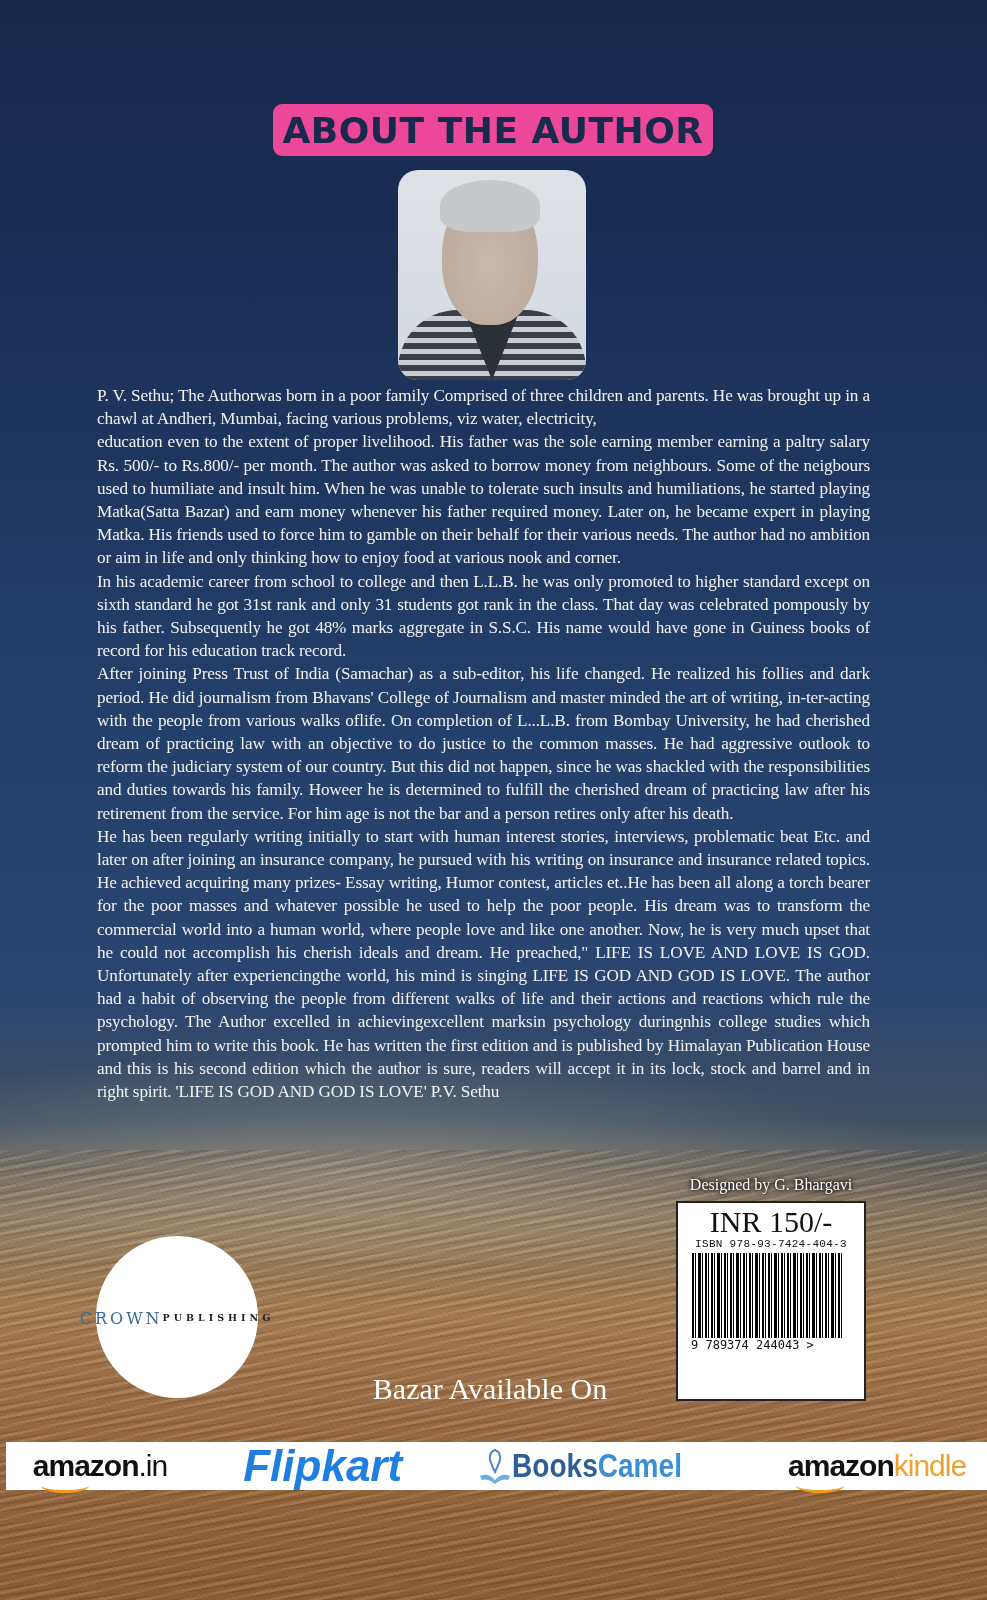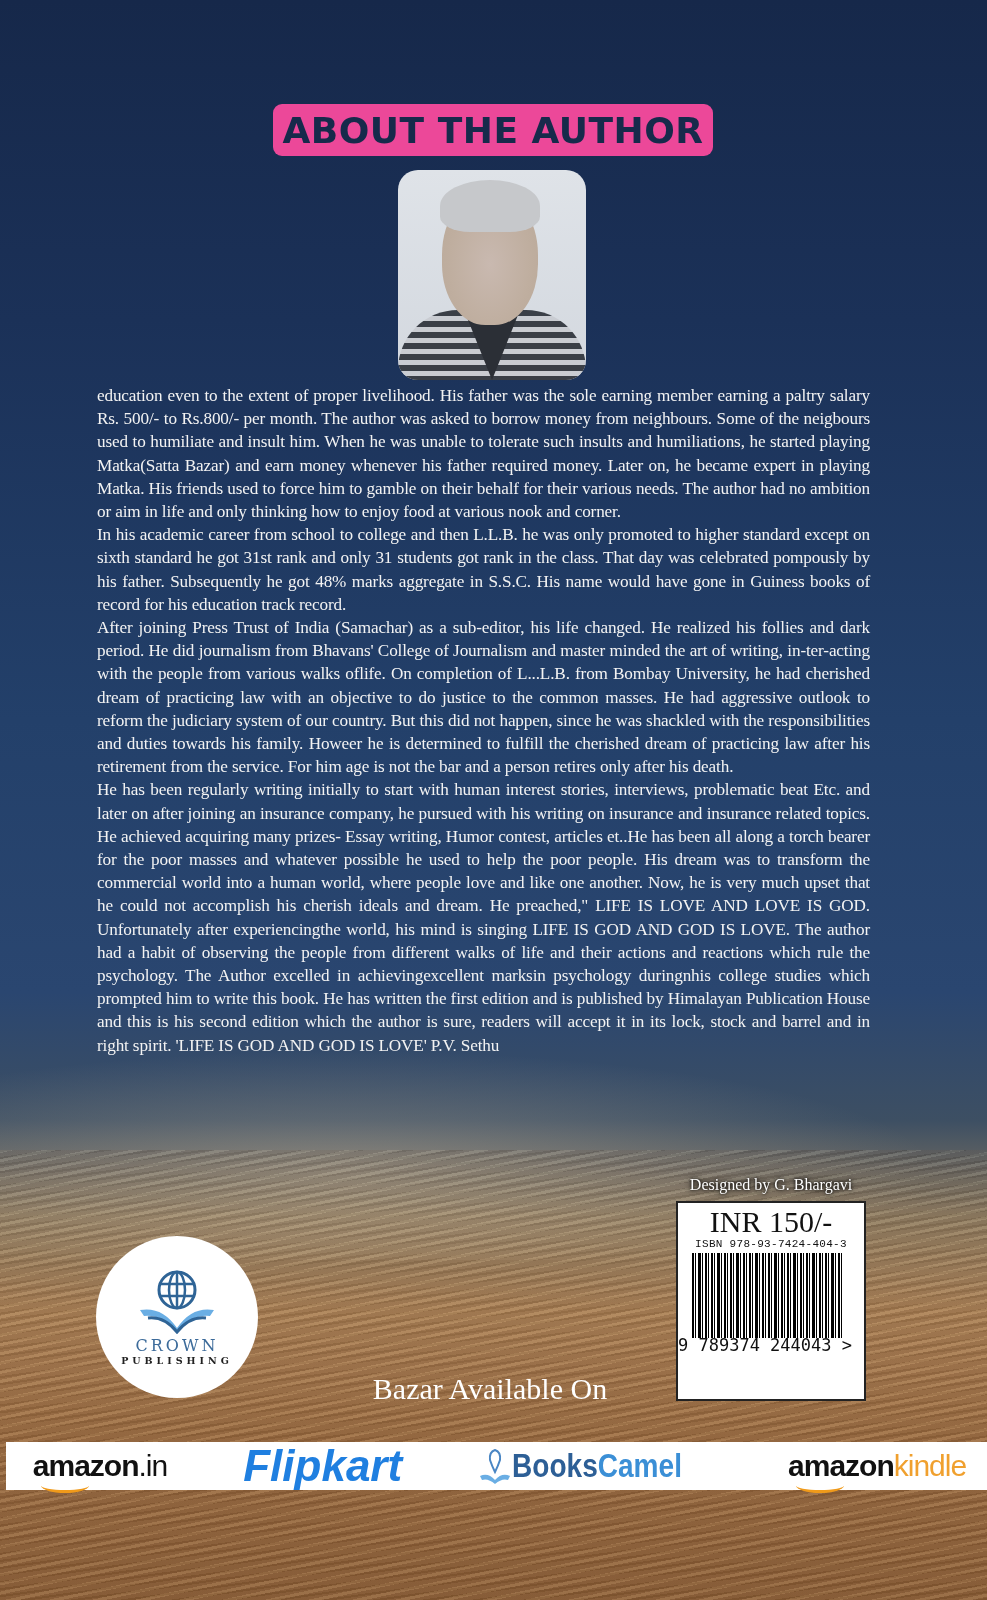--- a/index.html
+++ b/index.html
@@ -77,27 +77,27 @@
     font-family:Liberation Mono, monospace; font-size:11px; color:#111;
     text-align:center; letter-spacing:0.3px; line-height:14px;
   }
   .barcode {
     margin:2px 0 0 14px; width:150px; height:85px;
     background: repeating-linear-gradient(90deg,
       #000 0 2px,#fff 2px 3px,#000 3px 4px,#fff 4px 6px,#000 6px 9px,#fff 9px 10px,
       #000 10px 11px,#fff 11px 13px,#000 13px 15px,#fff 15px 16px,#000 16px 17px,#fff 17px 19px);
   }
   .barcode-num {
-    font-family:"DejaVu Sans Mono", monospace; font-size:17px; color:#111;
-    padding-left:0; line-height:14px;
+    font-family:"DejaVu Sans Mono", monospace; font-size:12px; color:#111;
+    padding-left:13px; line-height:14px;
   }
   .publisher-logo {
     position:absolute; left:96px; top:1236px; width:162px; height:162px;
     border-radius:50%; background:#fff;
-    display:flex; flex-direction:column; align-items:center; justify-content:center;
+    display:flex; align-items:center; justify-content:center;
   }
   .publisher-logo .crown {
     font-family:"DejaVu Serif", serif; color:#3c6b9a; font-size:16px; letter-spacing:3px; margin-top:2px;
   }
   .publisher-logo .pub {
     font-family:"DejaVu Serif", serif; color:#222; font-size:9.5px; letter-spacing:4px; font-weight:bold;
   }
   .also {
     position:absolute; left:360px; top:1372px; width:260px; text-align:center;
     color:#fff; font-size:30px; font-family:"Liberation Serif", serif;
@@ -129,20 +129,21 @@
 </div>
 
 <div class="photo">
   <div class="shirt"></div>
   <div class="collar"></div>
   <div class="head"></div>
   <div class="hair"></div>
 </div>
 
 <div class="bio">
+  <p>P. V. Sethu; The Authorwas born in a poor family Comprised of three children and parents. He was brought up in a chawl at Andheri, Mumbai, facing various problems, viz water, electricity,</p>
   <p>education even to the extent of proper livelihood. His father was the sole earning member earning a paltry salary Rs. 500/- to Rs.800/- per month. The author was asked to borrow money from neighbours. Some of the neigbours used to humiliate and insult him. When he was unable to tolerate such insults and humiliations, he started playing Matka(Satta Bazar) and earn money whenever his father required money. Later on, he became expert in playing Matka. His friends used to force him to gamble on their behalf for their various needs. The author had no ambition or aim in life and only thinking how to enjoy food at various nook and corner.</p>
   <p>In his academic career from school to college and then L.L.B. he was only promoted to higher standard except on sixth standard he got 31st rank and only 31 students got rank in the class. That day was celebrated pompously by his father. Subsequently he got 48% marks aggregate in S.S.C. His name would have gone in Guiness books of record for his education track record.</p>
   <p>After joining Press Trust of India (Samachar) as a sub-editor, his life changed. He realized his follies and dark period. He did journalism from Bhavans' College of Journalism and master minded the art of writing, in-ter-acting with the people from various walks oflife. On completion of L...L.B. from Bombay University, he had cherished dream of practicing law with an objective to do justice to the common masses. He had aggressive outlook to reform the judiciary system of our country. But this did not happen, since he was shackled with the responsibilities and duties towards his family. Howeer he is determined to fulfill the cherished dream of practicing law after his retirement from the service. For him age is not the bar and a person retires only after his death.</p>
   <p>He has been regularly writing initially to start with human interest stories, interviews, problematic beat Etc. and later on after joining an insurance company, he pursued with his writing on insurance and insurance related topics. He achieved acquiring many prizes- Essay writing, Humor contest, articles et..He has been all along a torch bearer for the poor masses and whatever possible he used to help the poor people. His dream was to transform the commercial world into a human world, where people love and like one another. Now, he is very much upset that he could not accomplish his cherish ideals and dream. He preached," LIFE IS LOVE AND LOVE IS GOD. Unfortunately after experiencingthe world, his mind is singing LIFE IS GOD AND GOD IS LOVE. The author had a habit of observing the people from different walks of life and their actions and reactions which rule the psychology. The Author excelled in achievingexcellent marksin psychology duringnhis college studies which prompted him to write this book. He has written the first edition and is published by Himalayan Publication House and this is his second edition which the author is sure, readers will accept it in its lock, stock and barrel and in right spirit. 'LIFE IS GOD AND GOD IS LOVE' P.V. Sethu</p>
 </div>
 
 <div class="designed">Designed by G. Bhargavi</div>
 
 <div class="isbn-box">
   <div class="price">INR 150/-</div>

